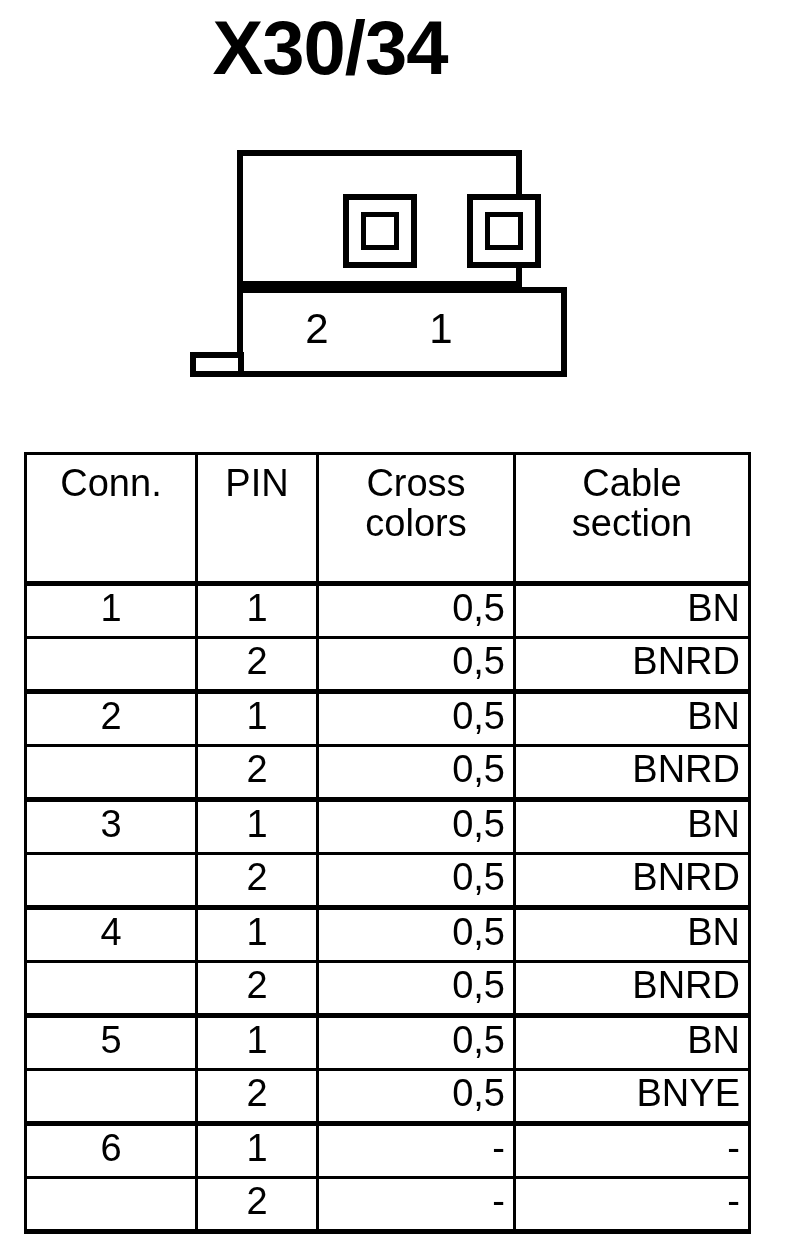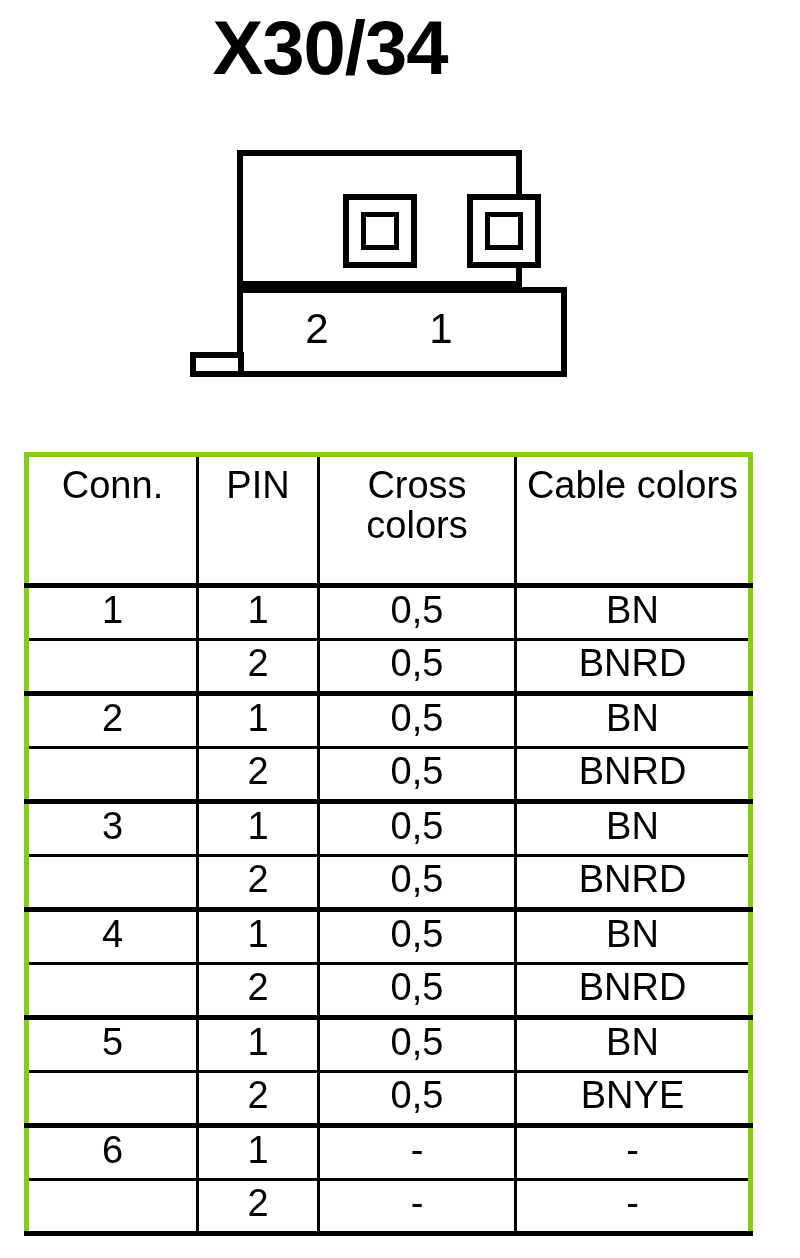--- a/index.html
+++ b/index.html
@@ -131,21 +131,21 @@
     padding: 0;
     font-size: 38px;
     font-weight: normal;
     line-height: 1.06;
     color: #000;
     vertical-align: top;
     background: #fff;
   }
   
   .pin-table {
-    border: 5px solid #84cc16;
+    border: 3px solid #84cc16;
   }
   
   .pin-table thead th {
     height: 118px;
     text-align: center;
     padding: 8px 6px 0 6px;
     border-bottom-width: 5px;
   }
   
   .pin-table tbody td {
@@ -154,21 +154,21 @@
   }
   .cell-conn {
     text-align: center;
     vertical-align: top;
   }
   .cell-pin {
     text-align: center;
   }
   .cell-cross,
   .cell-colors {
-    text-align: center;
+    text-align: right;
   }
   
   .pin-table tbody tr.group-start > td {
     border-top-width: 5px;
   }
   .pin-table tbody tr:last-child > td {
     border-bottom-width: 5px;
   }
 </style>
 </head>
@@ -200,21 +200,21 @@
     <col class="c-conn">
     <col class="c-pin">
     <col class="c-cross">
     <col class="c-colors">
   </colgroup>
   <thead>
     <tr>
       <th>Conn.</th>
       <th>PIN</th>
       <th>Cross colors</th>
-      <th>Cable colors</th>
+      <th>Cable section</th>
     </tr>
   </thead>
   <tbody>
       <tr class="group-start">
         <td class="cell-conn">1</td>
         <td class="cell-pin">1</td>
         <td class="cell-cross">0,5</td>
         <td class="cell-colors">BN</td>
       </tr>
       <tr>

